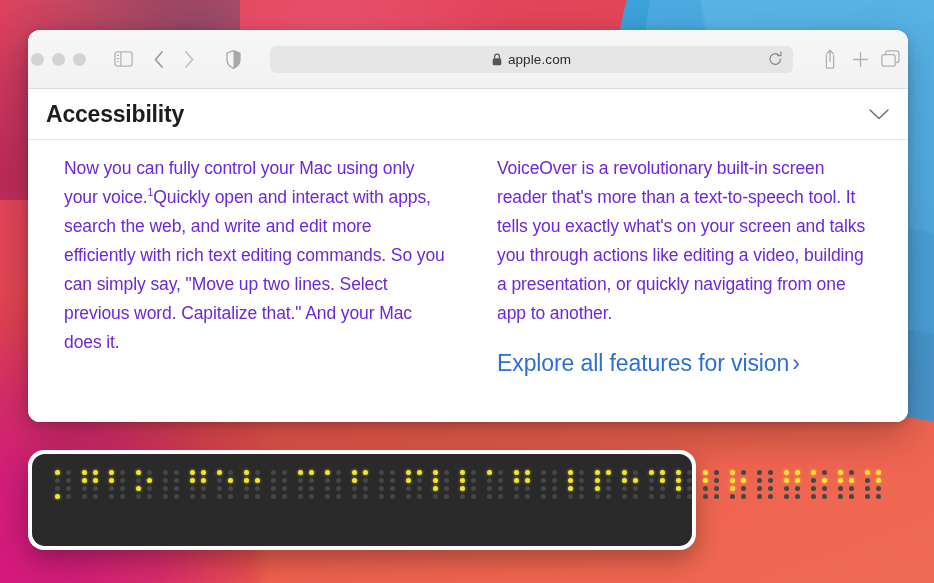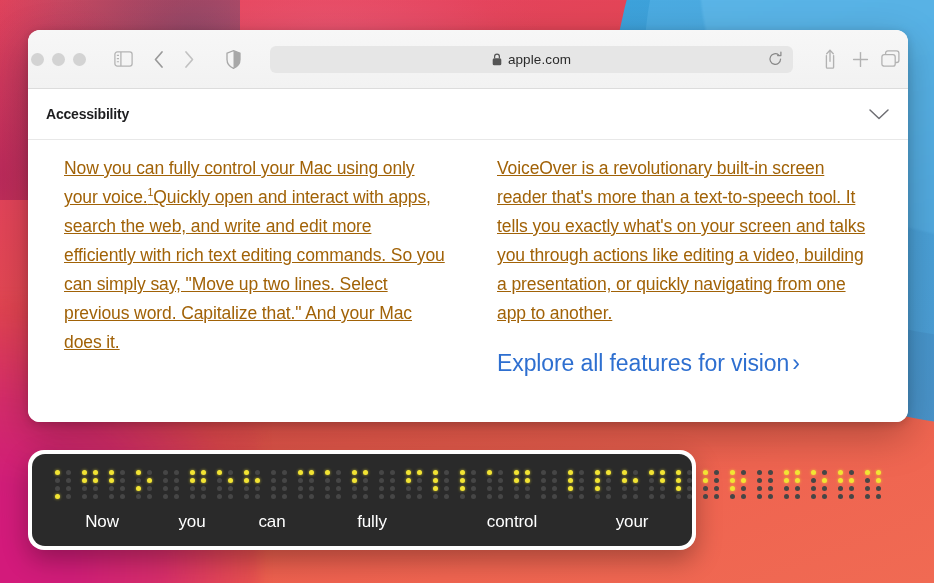--- a/index.html
+++ b/index.html
@@ -136,39 +136,38 @@
 
   .section-header {
     height: 51px;
     display: flex;
     align-items: center;
     justify-content: space-between;
     padding: 0 18px 0 18px;
     border-bottom: 1px solid #e8e8e8;
   }
   .section-title {
-    font-size: 14px;
+    font-size: 23px;
     font-weight: bold;
     color: #1d1d1f;
     letter-spacing: -0.2px;
   }
   .chevron-toggle { color: #6e6e73; display: flex; align-items: center; }
 
   .columns {
     display: flex;
     padding: 14px 30px 0 36px;
     gap: 52px;
   }
   .col { flex: 1; }
   .col-text {
     font-size: 17.5px;
     line-height: 29px;
-    color: #a16207;
+    color: #6d28d9;
     letter-spacing: -0.1px;
-    text-decoration: underline;
   }
   .col-text sup { font-size: 10.5px; vertical-align: super; line-height: 0; }
   .link-row { margin-top: 22px; }
   .explore-link {
     font-size: 23px;
     color: #2e6fd0;
     text-decoration: none;
     letter-spacing: -0.1px;
   }
   .link-chev { margin-left: 3px; }
@@ -658,24 +657,16 @@
             <span class="dot on"></span>
             <span class="dot on"></span>
             <span class="dot"></span>
             <span class="dot on"></span>
             <span class="dot"></span>
             <span class="dot"></span>
             <span class="dot"></span>
             <span class="dot"></span>
           </div>
         </div>
-      <div class="braille-words" id="braille-words">
-          <span class="bword" style="flex: 5 0 0px;">Now</span>
-          <span class="bword" style="flex: 4 0 0px;">you</span>
-          <span class="bword" style="flex: 4 0 0px;">can</span>
-          <span class="bword" style="flex: 6 0 0px;">fully</span>
-          <span class="bword" style="flex: 8 0 0px;">control</span>
-          <span class="bword" style="flex: 4 0 0px;">your</span>
-        </div>
     </div>
   </div>
 
 </div>
 
 </body></html>

